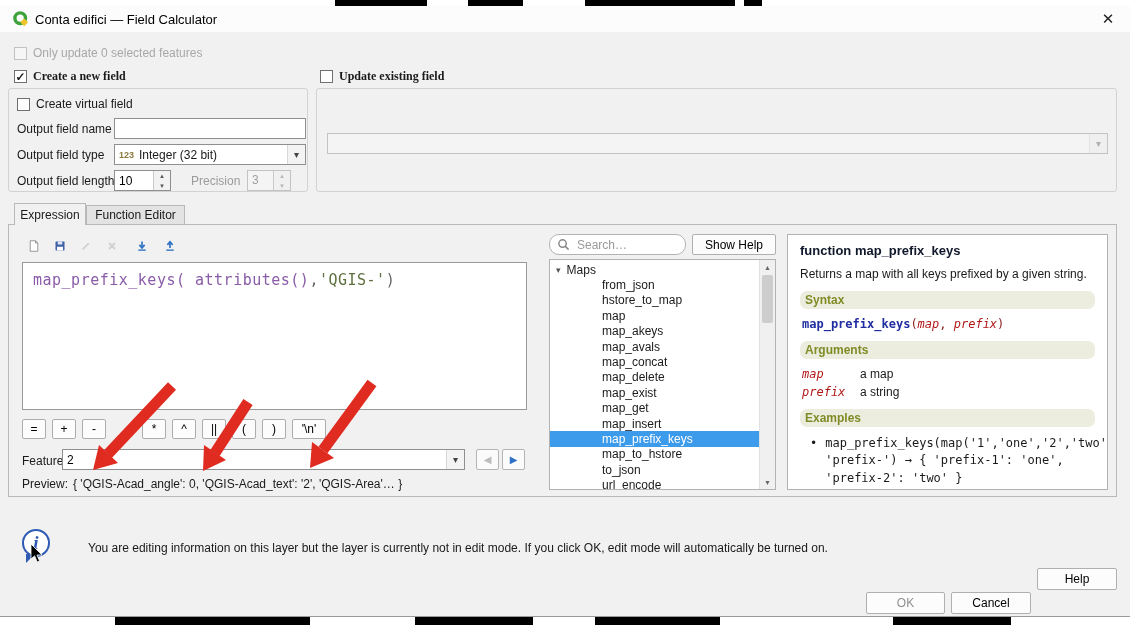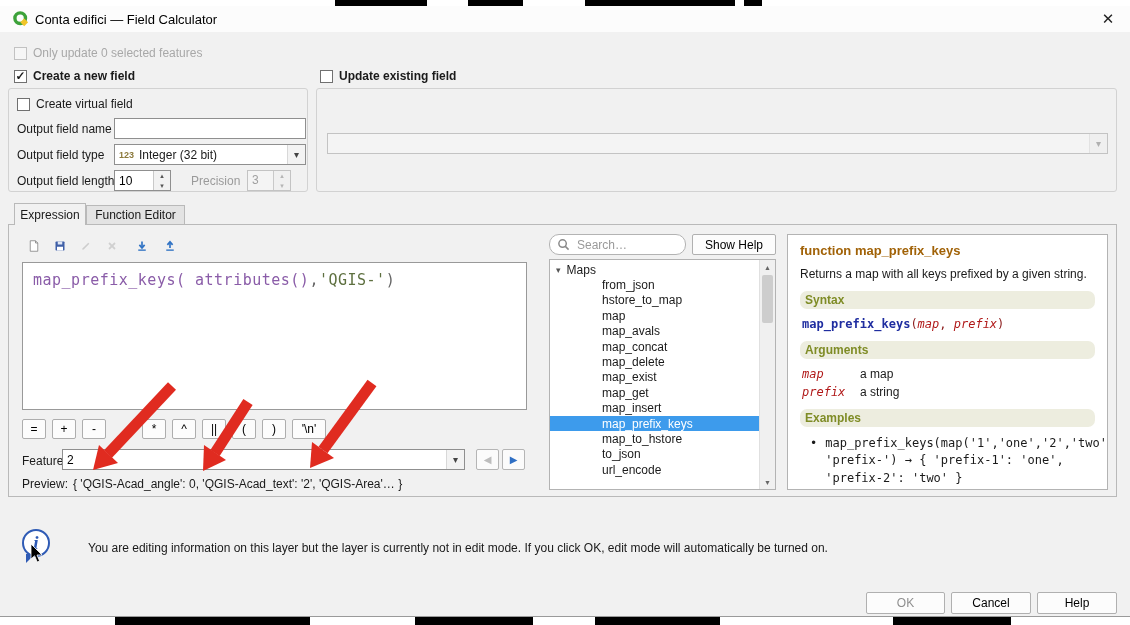--- a/index.html
+++ b/index.html
@@ -7,21 +7,21 @@
   .blk{position:absolute;background:#000;z-index:1;}
   .dialog{position:absolute;left:0;top:6px;width:1130px;height:611px;background:#f1f1f1;border-bottom:1px solid #9a9a9a;box-sizing:border-box;}
   .titlebar{position:absolute;left:0;top:0;width:100%;height:26px;background:#fcfcfc;}
   .title-text{position:absolute;left:35px;top:6px;font-size:13px;color:#000;white-space:nowrap;}
   .qgis-logo{position:absolute;left:12px;top:4px;}
   .close-btn{position:absolute;right:12px;top:3px;width:20px;height:20px;text-align:center;font-size:15px;color:#222;line-height:20px;cursor:pointer;}
   .cb{position:absolute;display:flex;align-items:center;gap:6px;}
   .cb .box{width:13px;height:13px;background:#fff;border:1px solid #707070;display:flex;align-items:center;justify-content:center;font-size:12px;font-weight:bold;line-height:1;box-sizing:border-box;}
   .cb.disabled .box{border-color:#c2c2c2;background:#f6f6f6;}
   .cb.disabled .lbl{color:#a8a8a8;}
-  .bold{font-weight:bold;}
+  .bold{font-weight:bold;font-family:Liberation Serif, serif;}
   .groupbox{position:absolute;border:1px solid #d2d2d2;border-radius:3px;background:#f1f1f1;box-sizing:border-box;}
   .field-label{position:absolute;white-space:nowrap;}
   .dim{color:#9b9b9b;}
   .textinput{position:absolute;background:#fff;border:1px solid #8f8f8f;font:12px "Liberation Sans",sans-serif;padding:0 4px;box-sizing:border-box;outline:none;}
   .combo{position:absolute;background:#fff;border:1px solid #8f8f8f;display:flex;align-items:center;box-sizing:border-box;padding-left:4px;gap:5px;}
   .combo .arrowzone{margin-left:auto;width:17px;align-self:stretch;display:flex;align-items:center;justify-content:center;color:#444;font-size:10px;border-left:1px solid #d8d8d8;background:#f3f3f3;}
   .combo.disabled{background:#f4f4f4;color:#a0a0a0;border-color:#c3c3c3;}
   .combo.disabled .arrowzone{color:#b0b0b0;background:#efefef;border-left-color:#e2e2e2;}
   .type-badge{font:bold 9px "Liberation Sans",sans-serif;color:#8c7a3c;letter-spacing:0;}
   .combo-input{border:none;background:transparent;flex:1;font:12px "Liberation Sans",sans-serif;padding:0;outline:none;min-width:0;}
@@ -54,21 +54,21 @@
   .tree-rows{flex:1;padding-top:2px;overflow:hidden;}
   .trow{height:15.4px;display:flex;align-items:center;font-size:12px;padding-left:52px;white-space:nowrap;}
   .trow.group{padding-left:6px;gap:6px;}
   .trow .twisty{font-size:9px;color:#555;}
   .trow.selected{background:#3d9bec;color:#fff;}
   .tree-scroll{width:15px;background:#f0f0f0;border-left:1px solid #e0e0e0;display:flex;flex-direction:column;align-items:center;}
   .tree-scroll .sbtn{height:14px;width:100%;font-size:7px;color:#666;display:flex;align-items:center;justify-content:center;}
   .tree-scroll .thumb{width:11px;height:48px;background:#cdcdcd;border-radius:2px;margin-top:1px;}
   .tree-scroll .track-rest{flex:1;}
   .help{position:absolute;left:787px;top:228px;width:321px;height:256px;background:#fff;border:1px solid #b3b3b3;box-sizing:border-box;padding:8px 12px;overflow:hidden;z-index:2;}
-  .help-title{color:#a16207;font-weight:bold;font-size:13px;}
+  .help-title{color:#0f172a;font-weight:bold;font-size:13px;}
   .help-desc{margin-top:9px;font-size:12px;color:#1a1a1a;}
   .help-hdr{margin-top:10px;background:#ededdf;color:#7f8c26;font-weight:bold;padding:2px 5px;font-size:12px;border-radius:7px;}
   .syntax-line{margin:8px 0 0 2px;font:12px "DejaVu Sans Mono",monospace;}
   .syn-fn{color:#1f2da0;font-weight:bold;}
   .syn-arg{color:#b01818;font-style:italic;}
   .syn-p{color:#8b1a1a;}
   .args-table{margin:8px 0 0 2px;display:grid;grid-template-columns:58px 1fr;row-gap:4px;font-size:12px;}
   .arg-name{color:#b01818;font-style:italic;font-family:"DejaVu Sans Mono",monospace;}
   .example{margin:8px 0 0 10px;display:flex;gap:8px;font:12px "DejaVu Sans Mono",monospace;line-height:1.45;}
   .preview-row{position:absolute;left:22px;top:471px;font-size:12px;white-space:nowrap;z-index:2;display:flex;gap:5px;}
@@ -245,20 +245,21 @@
 
     <div class="tree">
       <div class="tree-rows">
         <div class="trow group">
           <span class="twisty">▾</span>
           <span>Maps</span>
         </div>
         <div class="trow">from_json</div>
         <div class="trow">hstore_to_map</div>
         <div class="trow">map</div>
+        <div class="trow">map_akeys</div>
         <div class="trow">map_avals</div>
         <div class="trow">map_concat</div>
         <div class="trow">map_delete</div>
         <div class="trow">map_exist</div>
         <div class="trow">map_get</div>
         <div class="trow">map_insert</div>
         <div class="trow selected">map_prefix_keys</div>
         <div class="trow">map_to_hstore</div>
         <div class="trow">to_json</div>
         <div class="trow">url_encode</div>
@@ -291,21 +292,21 @@
         <span>map_prefix_keys(map('1','one','2','two'), 'prefix-') → { 'prefix-1': 'one', 'prefix-2': 'two' }</span>
       </div>
     </div>
 
     <div class="info-icon">i</div>
     <div class="info-tail"></div>
     <div class="info-text">You are editing information on this layer but the layer is currently not in edit mode. If you click OK, edit mode will automatically be turned on.</div>
 
     <button class="pushbtn btn btn-ok" style="left:866px;top:586px;width:79px;">OK</button>
     <button class="pushbtn btn" style="left:951px;top:586px;width:80px;">Cancel</button>
-    <button class="pushbtn btn" style="left:1037px;top:586px;width:80px;">Help</button>
+    <button class="pushbtn btn" style="left:1037px;top:562px;width:80px;">Help</button>
   </div>
 
   <svg class="overlay" width="1130" height="625">
     <g>
       <line x1="172" y1="386" x2="108" y2="454" stroke="#e02b20" stroke-width="11"></line>
       <polygon points="93,470 118,463 99,445" fill="#e02b20"></polygon>
     </g>
     <g>
       <line x1="248" y1="402" x2="215" y2="453" stroke="#e02b20" stroke-width="11"></line>
       <polygon points="203,471 226,460 204,445" fill="#e02b20"></polygon>

